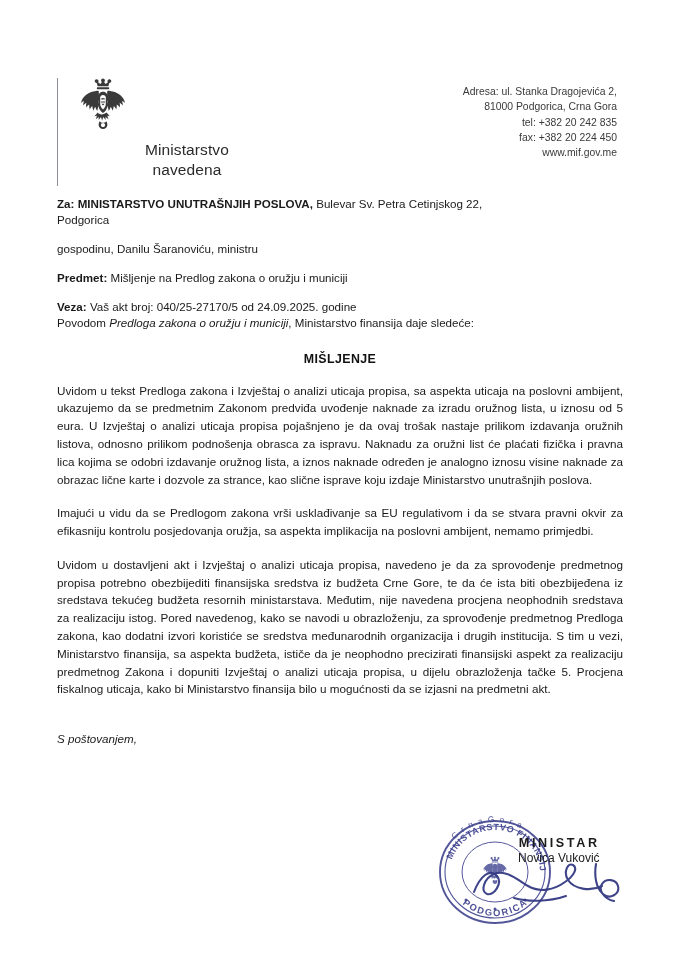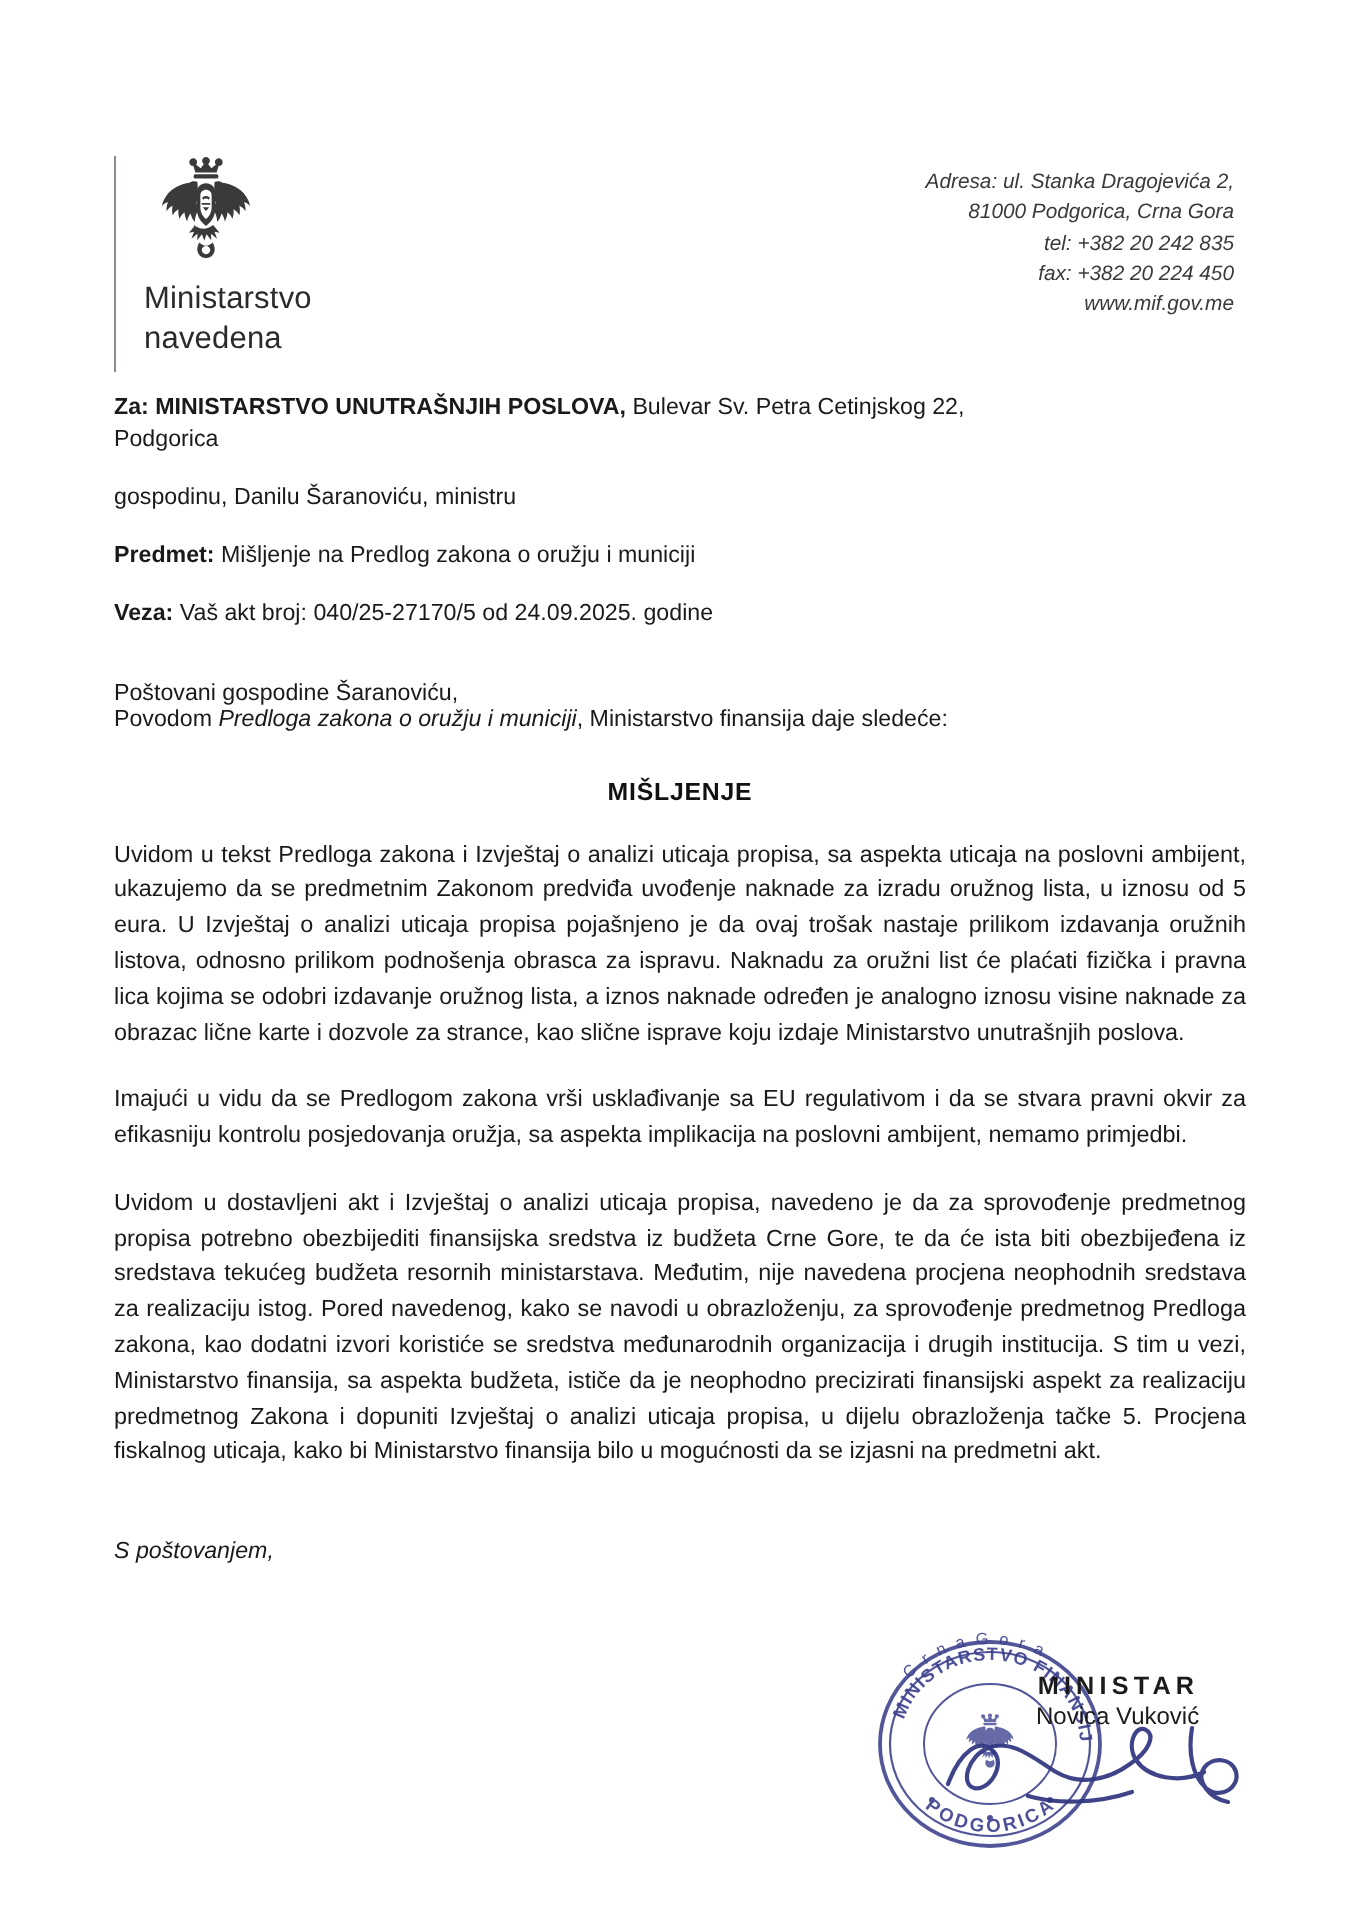--- a/index.html
+++ b/index.html
@@ -34,20 +34,21 @@
     top: 78px;
     width: 1px;
     height: 108px;
     background: #8d8d93;
   }
   .lh-left {
     position: absolute;
     left: 72px;
     top: 74px;
     width: 230px;
+    text-align: center;
   }
   .crest {
     width: 62px;
     height: 62px;
     display: block;
   }
   .lh-name {
     margin-top: 4px;
     font-size: 15.5px;
     line-height: 1.32;
@@ -55,21 +56,20 @@
     letter-spacing: 0.1px;
   }
   .lh-right {
     position: absolute;
     right: 62px;
     top: 84px;
     text-align: right;
     font-size: 10.4px;
     line-height: 1.47;
     color: #3a3a3a;
-    font-style: italic;
   }
 
   
   .doc {
     position: absolute;
     left: 57px;
     top: 196px;
     width: 566px;
   }
 
@@ -257,21 +257,20 @@
     <div class="meta-line">
       <b>Predmet:</b>
       <span>Mišljenje na Predlog zakona o oružju i municiji</span>
     </div>
 
     <div class="meta-line">
       <b>Veza:</b>
       <span>Vaš akt broj: 040/25-27170/5 od 24.09.2025. godine</span>
     </div>
 
-    <div class="salutation">Poštovani gospodine Šaranoviću,</div>
 
     <div class="intro">
       <span>Povodom </span><i>Predloga zakona o oružju i municiji</i><span>, Ministarstvo finansija daje sledeće:</span>
     </div>
 
     <div class="opinion-title">MIŠLJENJE</div>
 
     <div class="para">Uvidom u tekst Predloga zakona i Izvještaj o analizi uticaja propisa, sa aspekta uticaja na poslovni ambijent, ukazujemo da se predmetnim Zakonom predviđa uvođenje naknade za izradu oružnog lista, u iznosu od 5 eura. U Izvještaj o analizi uticaja propisa pojašnjeno je da ovaj trošak nastaje prilikom izdavanja oružnih listova, odnosno prilikom podnošenja obrasca za ispravu. Naknadu za oružni list će plaćati fizička i pravna lica kojima se odobri izdavanje oružnog lista, a iznos naknade određen je analogno iznosu visine naknade za obrazac lične karte i dozvole za strance, kao slične isprave koju izdaje Ministarstvo unutrašnjih poslova.</div>
     <div class="para">Imajući u vidu da se Predlogom zakona vrši usklađivanje sa EU regulativom i da se stvara pravni okvir za efikasniju kontrolu posjedovanja oružja, sa aspekta implikacija na poslovni ambijent, nemamo primjedbi.</div>
     <div class="para">Uvidom u dostavljeni akt i Izvještaj o analizi uticaja propisa, navedeno je da za sprovođenje predmetnog propisa potrebno obezbijediti finansijska sredstva iz budžeta Crne Gore, te da će ista biti obezbijeđena iz sredstava tekućeg budžeta resornih ministarstava. Međutim, nije navedena procjena neophodnih sredstava za realizaciju istog. Pored navedenog, kako se navodi u obrazloženju, za sprovođenje predmetnog Predloga zakona, kao dodatni izvori koristiće se sredstva međunarodnih organizacija i drugih institucija. S tim u vezi, Ministarstvo finansija, sa aspekta budžeta, ističe da je neophodno precizirati finansijski aspekt za realizaciju predmetnog Zakona i dopuniti Izvještaj o analizi uticaja propisa, u dijelu obrazloženja tačke 5. Procjena fiskalnog uticaja, kako bi Ministarstvo finansija bilo u mogućnosti da se izjasni na predmetni akt.</div>

